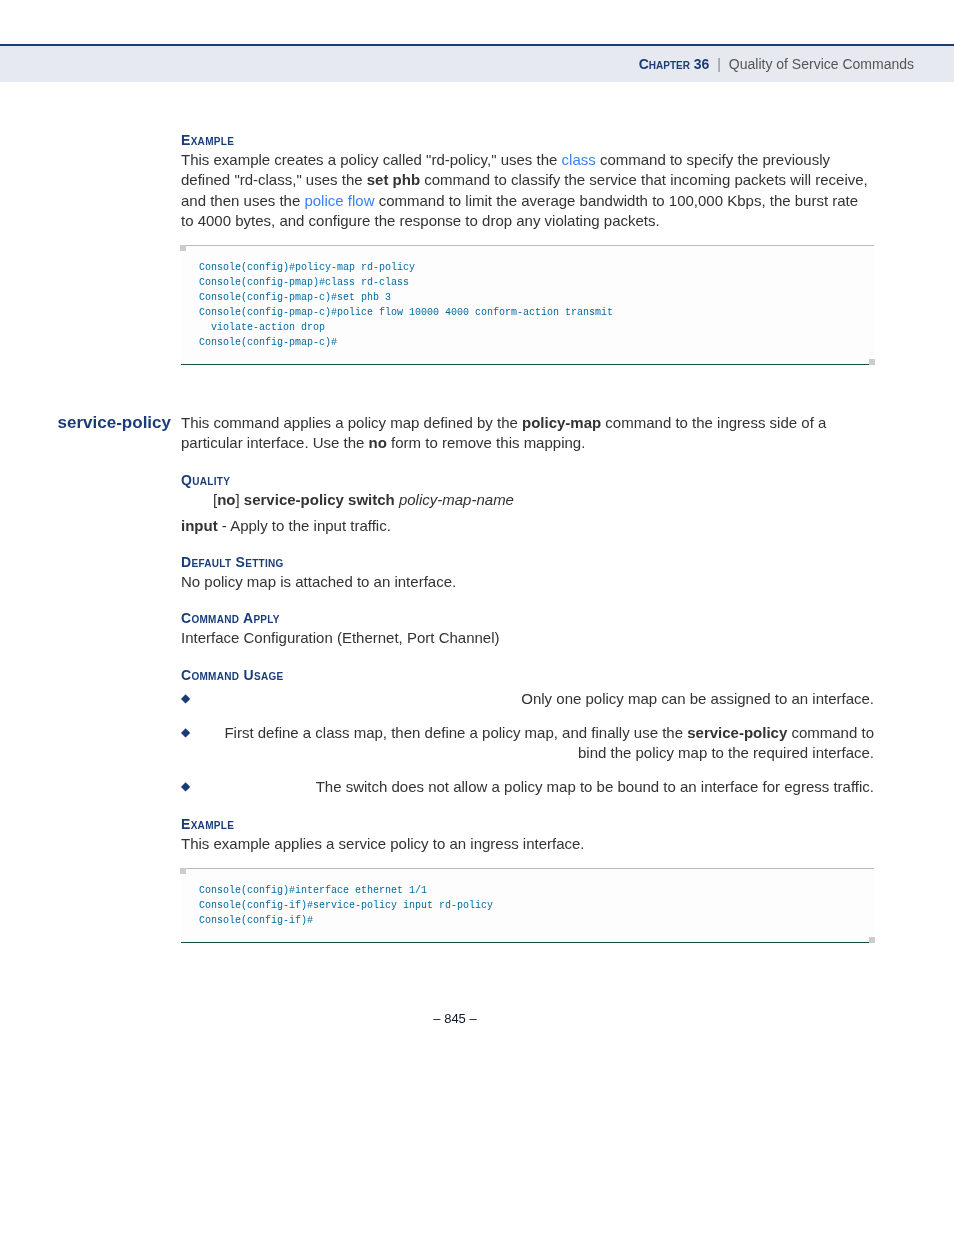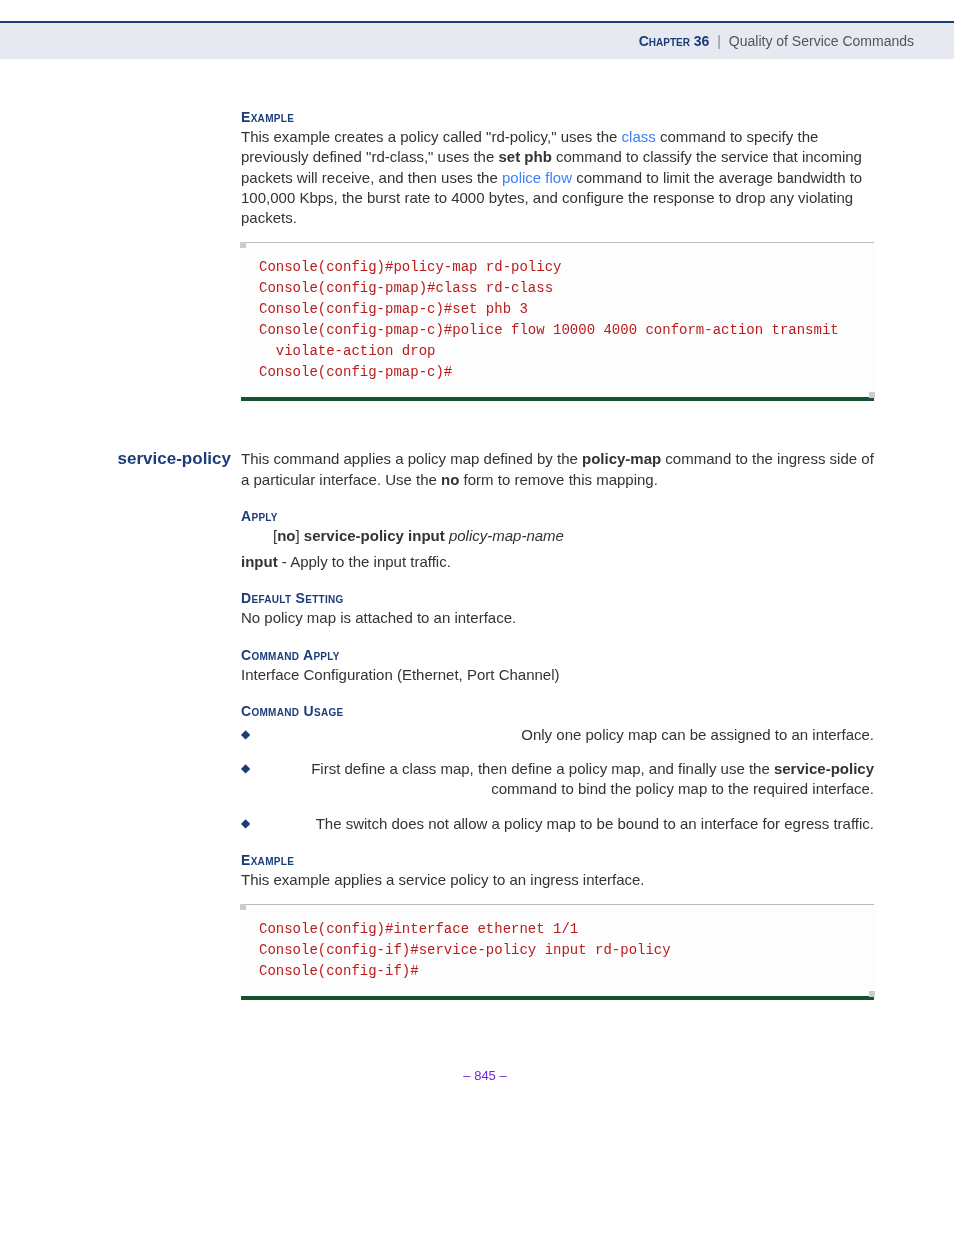--- a/index.html
+++ b/index.html
@@ -11,36 +11,36 @@
     background: #fff;
     width: 954px;
   }
   .header-band {
     background: #e6e9f0;
     border-top: 2px solid #1a3d7a;
     padding: 10px 40px 10px 0;
     text-align: right;
     font-size: 14px;
     color: #333;
-    margin-top: 21px;
+    margin-top: 44px;
   }
   .header-band .chap {
     font-variant: small-caps;
     font-weight: bold;
     color: #1a3d7a;
   }
   .header-band .sep {
     color: #888;
     margin: 0 4px;
   }
   .header-band .title {
     color: #555;
   }
   .page {
-    padding: 50px 80px 30px 96px;
+    padding: 50px 80px 30px 36px;
   }
   .row {
     display: flex;
     align-items: flex-start;
     margin-bottom: 4px;
   }
   .margin-col {
     width: 135px;
     flex-shrink: 0;
     text-align: right;
@@ -67,28 +67,28 @@
   .para {
     line-height: 1.35;
     margin-bottom: 6px;
   }
   .link {
     color: #3b82f6;
   }
   .codeblock {
     margin: 14px 0 18px 0;
     border-top: 1px solid #bbb;
-    border-bottom: 4px solid #14532d;
+    border-bottom: 1px solid #14532d;
     background: #fdfdfd;
     padding: 14px 18px;
     font-family: "Courier New", monospace;
-    font-size: 14px;
+    font-size: 10px;
     white-space: pre;
     line-height: 1.5;
-    color: #b91c1c;
+    color: #0369a1;
     position: relative;
   }
   .codeblock::before, .codeblock::after {
     content: "";
     position: absolute;
     width: 6px;
     height: 6px;
     background: #ccc;
   }
   .codeblock::before { top: -1px; left: -1px; }
@@ -109,21 +109,21 @@
   ul.diamond li::before {
     content: "◆";
     position: absolute;
     left: -22px;
     top: 1px;
     color: #1a3d7a;
     font-size: 12px;
   }
   .pagenum {
     text-align: center;
-    color: #6d28d9;
+    color: #0f172a;
     font-size: 13px;
     margin-top: 50px;
   }
   b { font-weight: bold; }
   i { font-style: italic; }
 </style>
 </head>
 <body>
 
 <div class="header-band">
@@ -152,23 +152,23 @@
 
   <div class="row" style="margin-top:30px;">
     <div class="margin-col">
       <span class="margin-label">service-policy</span>
     </div>
     <div class="body-col">
       <div class="para">
         <span>This command applies a policy map defined by the </span><b>policy-map</b><span> command to the ingress side of a particular interface. Use the </span><b>no</b><span> form to remove this mapping.</span>
       </div>
 
-      <div class="section-label">Apply</div>
+      <div class="section-label">Quality</div>
       <div class="para indent1">
-        <span>[</span><b>no</b><span>] </span><b>service-policy input</b><span> </span><i>policy-map-name</i>
+        <span>[</span><b>no</b><span>] </span><b>service-policy switch</b><span> </span><i>policy-map-name</i>
       </div>
       <div class="para indent2">
         <b>input</b><span> - Apply to the input traffic.</span>
       </div>
 
       <div class="section-label">Default Setting</div>
       <div class="para">No policy map is attached to an interface.</div>
 
       <div class="section-label">Command Apply</div>
       <div class="para">Interface Configuration (Ethernet, Port Channel)</div>

